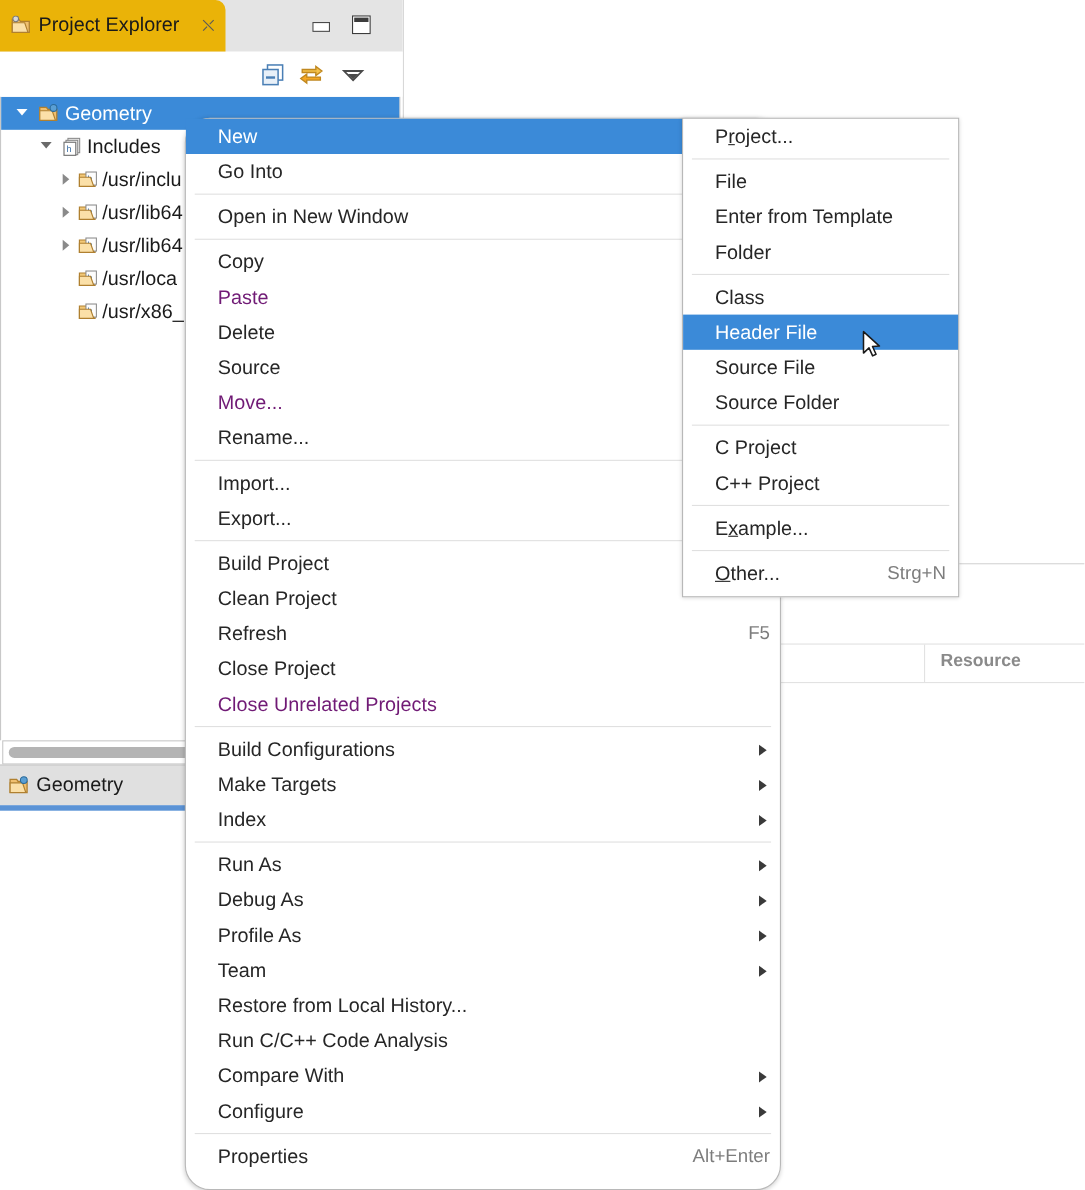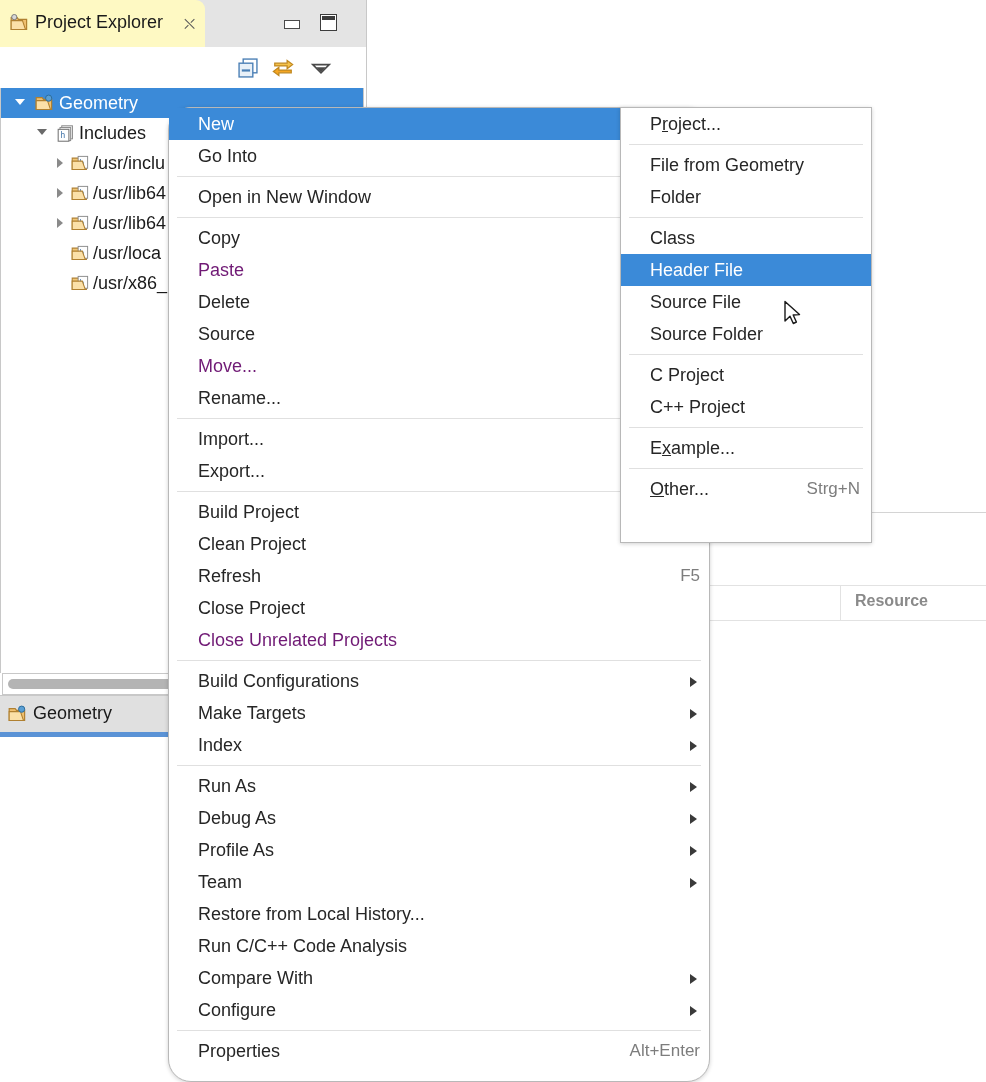--- a/index.html
+++ b/index.html
@@ -50,21 +50,21 @@
   .pe-view {
     position: absolute; left: 0; top: 0; width: 366px; height: 740px;
     background: #ffffff;
   }
   .pe-tabrow {
     position: absolute; left: 0; top: 0; width: 366px; height: 47px;
     background: #e4e4e4;
   }
   .pe-tab {
     position: absolute; left: 0; top: 0; width: 205px; height: 47px;
-    background: #fef9c3;
+    background: #eab308;
     border-top-right-radius: 9px;
     border-bottom: none;
   }
   .pe-tab-icon {
     position: absolute; left: 10px; top: 14px; width: 19px; height: 19px;
   }
   .pe-tab-label {
     position: absolute; left: 35px; top: 12px;
     font-size: 18px; color: #1a1a1a; white-space: nowrap;
   }
@@ -425,21 +425,24 @@
         <div class="mi-accel">Alt+Enter</div>
       </div>
     </div>
 
   <div class="menu" id="new-submenu">
       <div class="mi">
         <div class="mi-label">P<span class="mn">r</span>oject...</div>
       </div>
       <div class="mi-sep"></div>
       <div class="mi">
-        <div class="mi-label">File from Geometry</div>
+        <div class="mi-label">File</div>
+      </div>
+      <div class="mi">
+        <div class="mi-label">Enter from Template</div>
       </div>
       <div class="mi">
         <div class="mi-label">Folder</div>
       </div>
       <div class="mi-sep"></div>
       <div class="mi">
         <div class="mi-label">Class</div>
       </div>
       <div class="mi highlight">
         <div class="mi-label">Header File</div>

